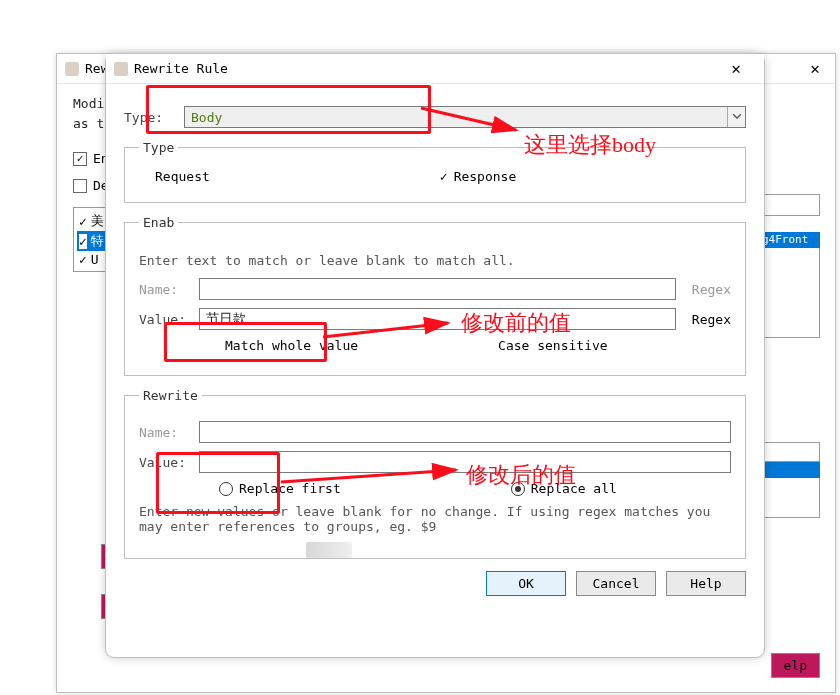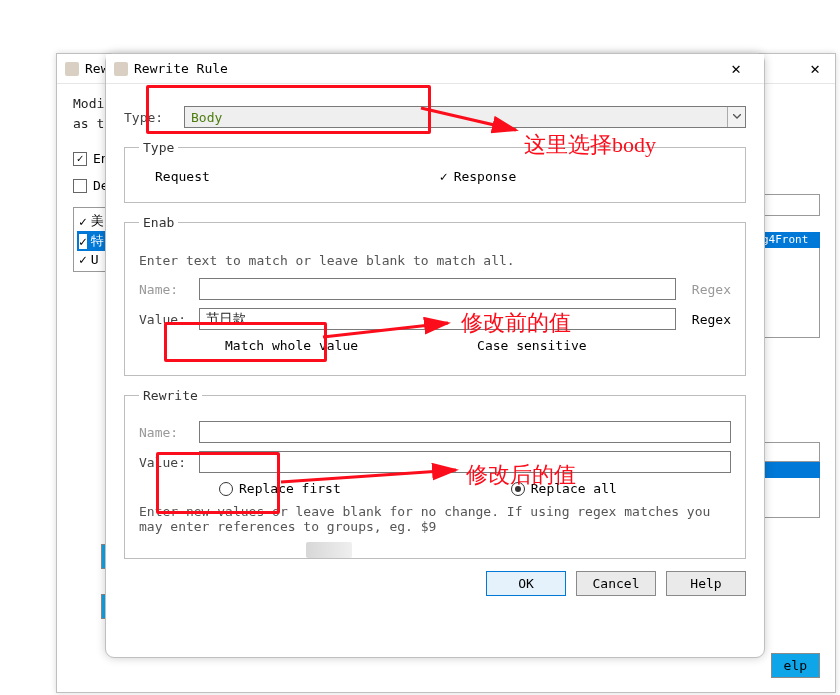--- a/index.html
+++ b/index.html
@@ -85,21 +85,21 @@
   .radio .circ {
     width:14px;height:14px;border:1px solid #333;border-radius:50%;display:flex;align-items:center;justify-content:center;
   }
   .radio .dot { width:6px;height:6px;background:#333;border-radius:50%; }
   .btnrow { display:flex;justify-content:flex-end;gap:10px;margin-top:10px; }
   .btn {
     min-width:80px;height:25px;border:1px solid #8a8a8a;background:#eaeaea;display:flex;align-items:center;justify-content:center;padding:0 14px;
   }
   .btn.default { border:1px solid #0078d7; background:#e5f1fb; }
   .back-btn {
-    position:absolute;height:25px;border:1px solid #8a8a8a;background:#0ea5e9;padding:0 12px;display:flex;align-items:center;
+    position:absolute;height:25px;border:1px solid #8a8a8a;background:#be185d;padding:0 12px;display:flex;align-items:center;
   }
 
   
   .anno { position:absolute;pointer-events:none;z-index:50;margin-left:16px; }
   .redbox { position:absolute;border:3px solid #fc0d1b;border-radius:2px; }
   .redtxt { position:absolute;color:#fc0d1b;font-family:"SimSun","宋体";font-size:22px;font-weight:400; }
 </style>
 </head>
 <body>
 
@@ -198,21 +198,21 @@
         </div>
       </div>
       <div class="row">
         <div class="lbl">Value:</div>
         <input class="txtfield" value="节日款" style="">
         <div class="chk-inline" style="margin-left:10px;margin-right:0;">
           <div class="box"></div>
             <span>Regex</span>
         </div>
       </div>
-      <div class="row" style="padding-left:80px;gap:83px;">
+      <div class="row" style="padding-left:80px;gap:104px;">
         <div class="chk-inline">
           <div class="box"></div>
             <span>Match whole value</span>
         </div>
         <div class="chk-inline">
           <div class="box"></div>
             <span>Case sensitive</span>
         </div>
       </div>
     </fieldset>

